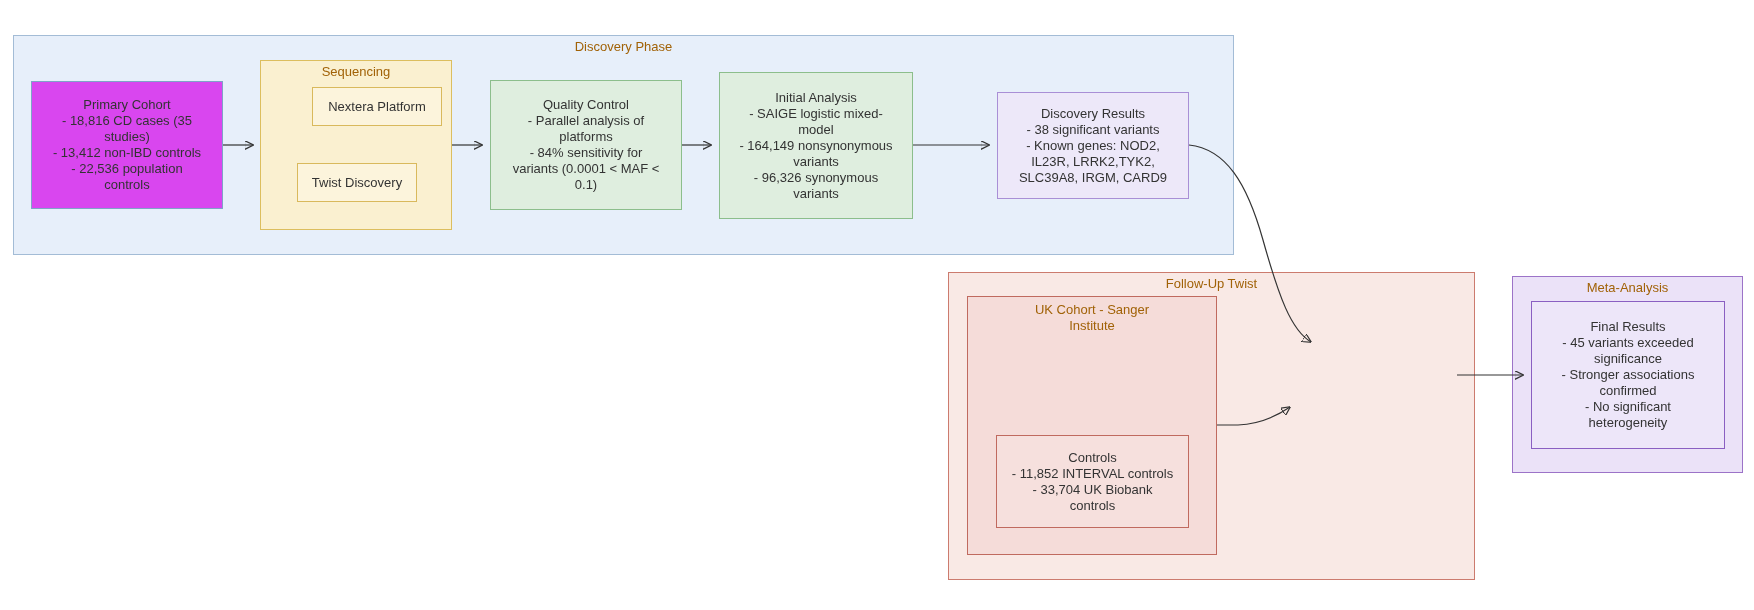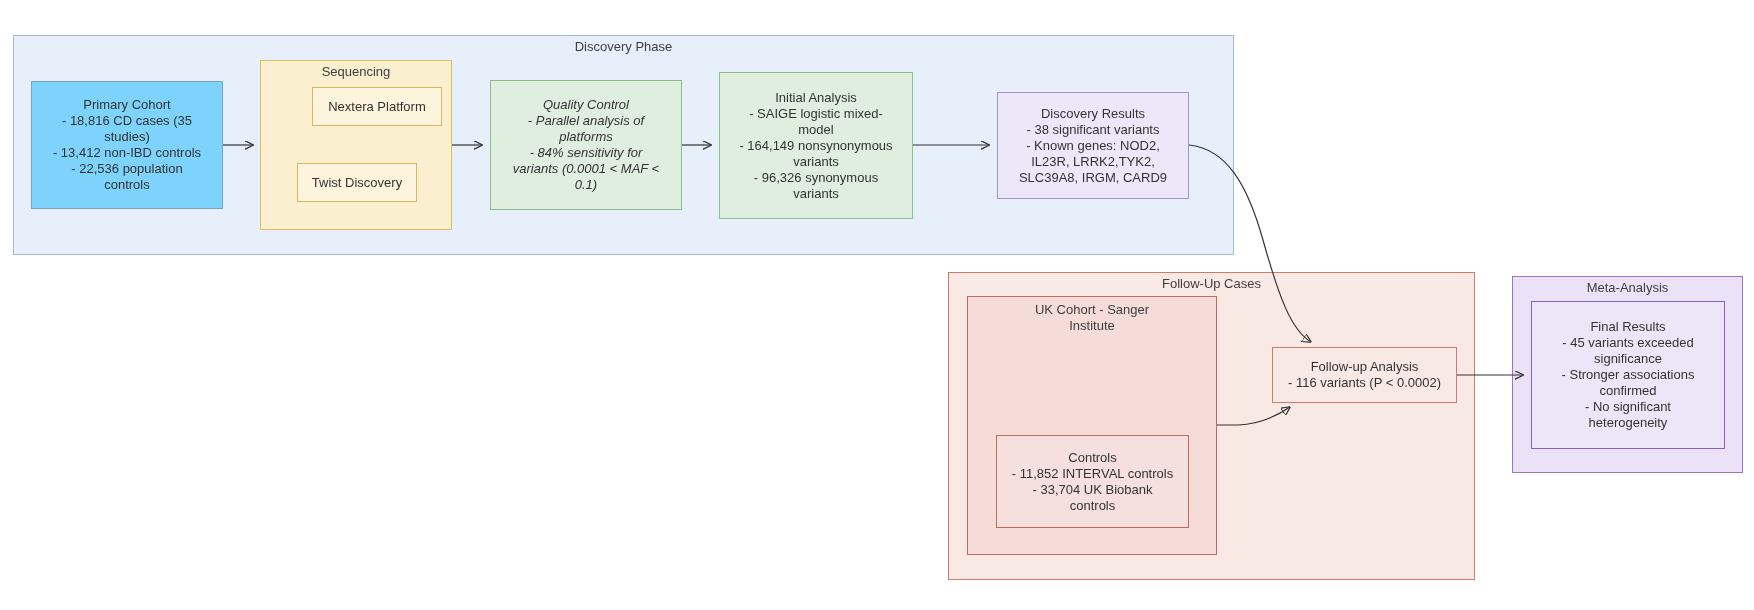--- a/index.html
+++ b/index.html
@@ -8,39 +8,39 @@
     width: 1754px;
     height: 610px;
     font-family: "Liberation Sans", "DejaVu Sans", sans-serif;
     color: #333333;
     background: #ffffff;
     overflow: hidden;
   }
   .group, .node { position: absolute; box-sizing: border-box; }
   .group-label {
     position: absolute; top: 3px; left: 0; right: 0;
-    text-align: center; font-size: 13px; line-height: 16px; color: #404040;
+    text-align: center; font-size: 13px; line-height: 16px; color: #a16207;
   }
   .node {
     display: flex; flex-direction: column; justify-content: center; align-items: center;
     font-size: 13px; line-height: 16px; text-align: center; white-space: pre-line;
   }
   
   .g-discovery { left: 13px; top: 35px; width: 1221px; height: 220px;
                  background: #E7EFFA; border: 1.5px solid #A3BCD6; }
   .n-primary   { left: 31px; top: 81px; width: 192px; height: 128px;
-                 background: #7dd3fc; border: 1.5px solid #7FA3C8; }
+                 background: #d946ef; border: 1.5px solid #7FA3C8; }
   .g-sequencing{ left: 260px; top: 60px; width: 192px; height: 170px;
                  background: #FAF0D0; border: 1.5px solid #DCBE5E; }
   .n-nextera   { left: 289px; top: 87px; width: 130px; height: 39px;
                  background: #FCF4DC; border: 1.5px solid #D9B95C; margin-left: 23px; }
   .n-twist     { left: 297px; top: 163px; width: 120px; height: 39px;
                  background: #FCF4DC; border: 1.5px solid #D9B95C; }
   .n-qc        { left: 490px; top: 80px; width: 192px; height: 130px;
-                 background: #DFEEDF; border: 1.5px solid #8CBE8C; font-style: italic; }
+                 background: #DFEEDF; border: 1.5px solid #8CBE8C; }
   .n-initial   { left: 719px; top: 72px; width: 194px; height: 147px;
                  background: #DFEEDF; border: 1.5px solid #8CBE8C; }
   .n-results   { left: 997px; top: 92px; width: 192px; height: 107px;
                  background: #EDE8F9; border: 1.5px solid #A98FD6; }
   
   .g-followup  { left: 948px; top: 272px; width: 527px; height: 308px;
                  background: #F9E9E5; border: 1.5px solid #CC7B6E; }
   .g-uk        { left: 967px; top: 296px; width: 250px; height: 259px;
                  background: #F5DCD9; border: 1.5px solid #C06A5F; }
   .g-uk .group-label { top: 5px; }
@@ -97,38 +97,36 @@
 - 96,326 synonymous
 variants</div>
 
   <div class="node n-results">Discovery Results
 - 38 significant variants
 - Known genes: NOD2,
 IL23R, LRRK2,TYK2,
 SLC39A8, IRGM, CARD9</div>
 
   <div class="group g-followup">
-    <div class="group-label">Follow-Up Cases</div>
+    <div class="group-label">Follow-Up Twist</div>
   </div>
 
   <div class="group g-uk">
     <div class="group-label">
       <div>UK Cohort - Sanger</div>
       <div>Institute</div>
     </div>
   </div>
 
 
   <div class="node n-controls">Controls
 - 11,852 INTERVAL controls
 - 33,704 UK Biobank
 controls</div>
 
-  <div class="node n-fanalysis">Follow-up Analysis
-- 116 variants (P &lt; 0.0002)</div>
 
   <div class="group g-meta">
     <div class="group-label">Meta-Analysis</div>
   </div>
 
   <div class="node n-final">Final Results
 - 45 variants exceeded
 significance
 - Stronger associations
 confirmed

